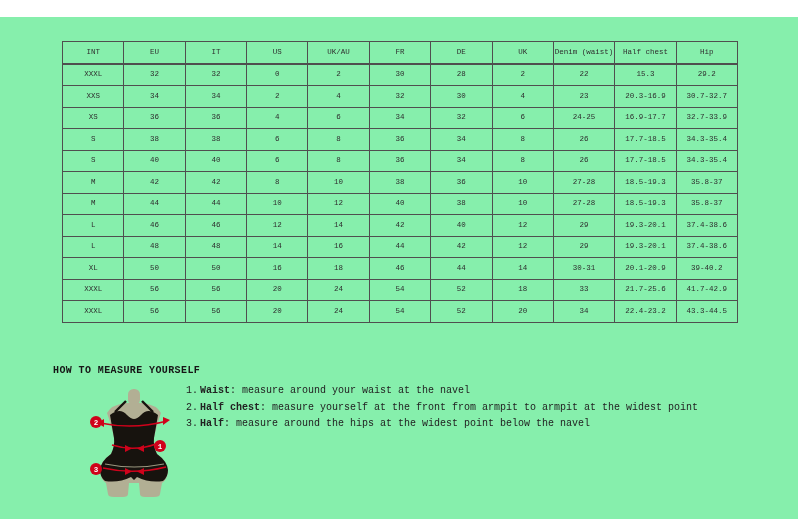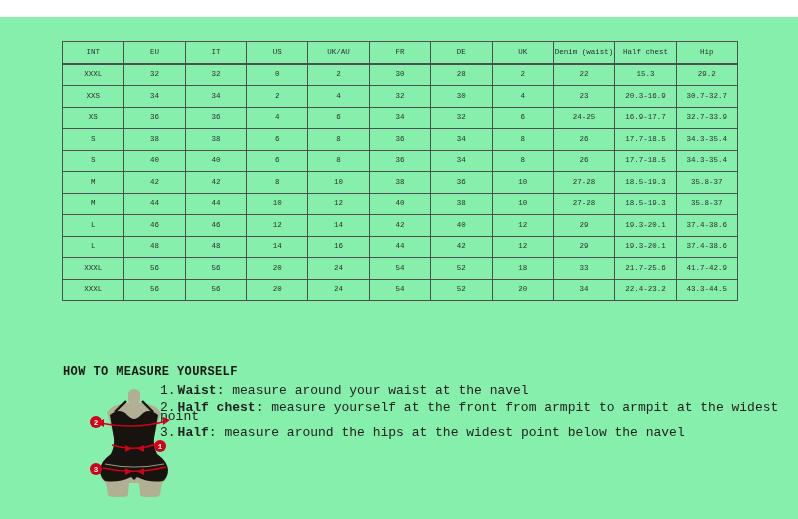--- a/index.html
+++ b/index.html
@@ -14,24 +14,24 @@
   }
   .size-table th,.size-table td{
     border:1px solid #4f4f4f;height:20.5px;padding:0;
     text-align:center;vertical-align:middle;
     font-size:7.5px;font-weight:400;color:#2e2e2e;line-height:1;
     white-space:nowrap;overflow:hidden;
   }
   .size-table thead th{border-bottom-width:2px;}
   
   .measure-heading{
-    position:absolute;left:63px;top:348px;
-    font-size:12px;font-weight:700;letter-spacing:.4px;color:#161616;
-  }
-  .instructions{position:absolute;left:160px;top:369px;font-size:13px;color:#222;}
+    position:absolute;left:53px;top:348px;
+    font-size:10px;font-weight:700;letter-spacing:.4px;color:#161616;
+  }
+  .instructions{position:absolute;left:186px;top:369px;font-size:10px;color:#222;}
   .instr-item{margin-bottom:7.5px;line-height:9px;}
   .instr-item .num{font-weight:400;margin-right:2px;}
   .instr-item .lbl{font-weight:700;}
   .figure-wrap{position:absolute;left:83px;top:367px;width:100px;height:115px;}
   .figure-wrap svg{display:block;width:100%;height:100%;}
 </style>
 </head>
 <body>
 
 <div class="screen">
@@ -164,20 +164,33 @@
           <td>14</td>
           <td>16</td>
           <td>44</td>
           <td>42</td>
           <td>12</td>
           <td>29</td>
           <td>19.3-20.1</td>
           <td>37.4-38.6</td>
         </tr>
         <tr>
+          <td>XL</td>
+          <td>50</td>
+          <td>50</td>
+          <td>16</td>
+          <td>18</td>
+          <td>46</td>
+          <td>44</td>
+          <td>14</td>
+          <td>30-31</td>
+          <td>20.1-20.9</td>
+          <td>39-40.2</td>
+        </tr>
+        <tr>
           <td>XXXL</td>
           <td>56</td>
           <td>56</td>
           <td>20</td>
           <td>24</td>
           <td>54</td>
           <td>52</td>
           <td>18</td>
           <td>33</td>
           <td>21.7-25.6</td>

